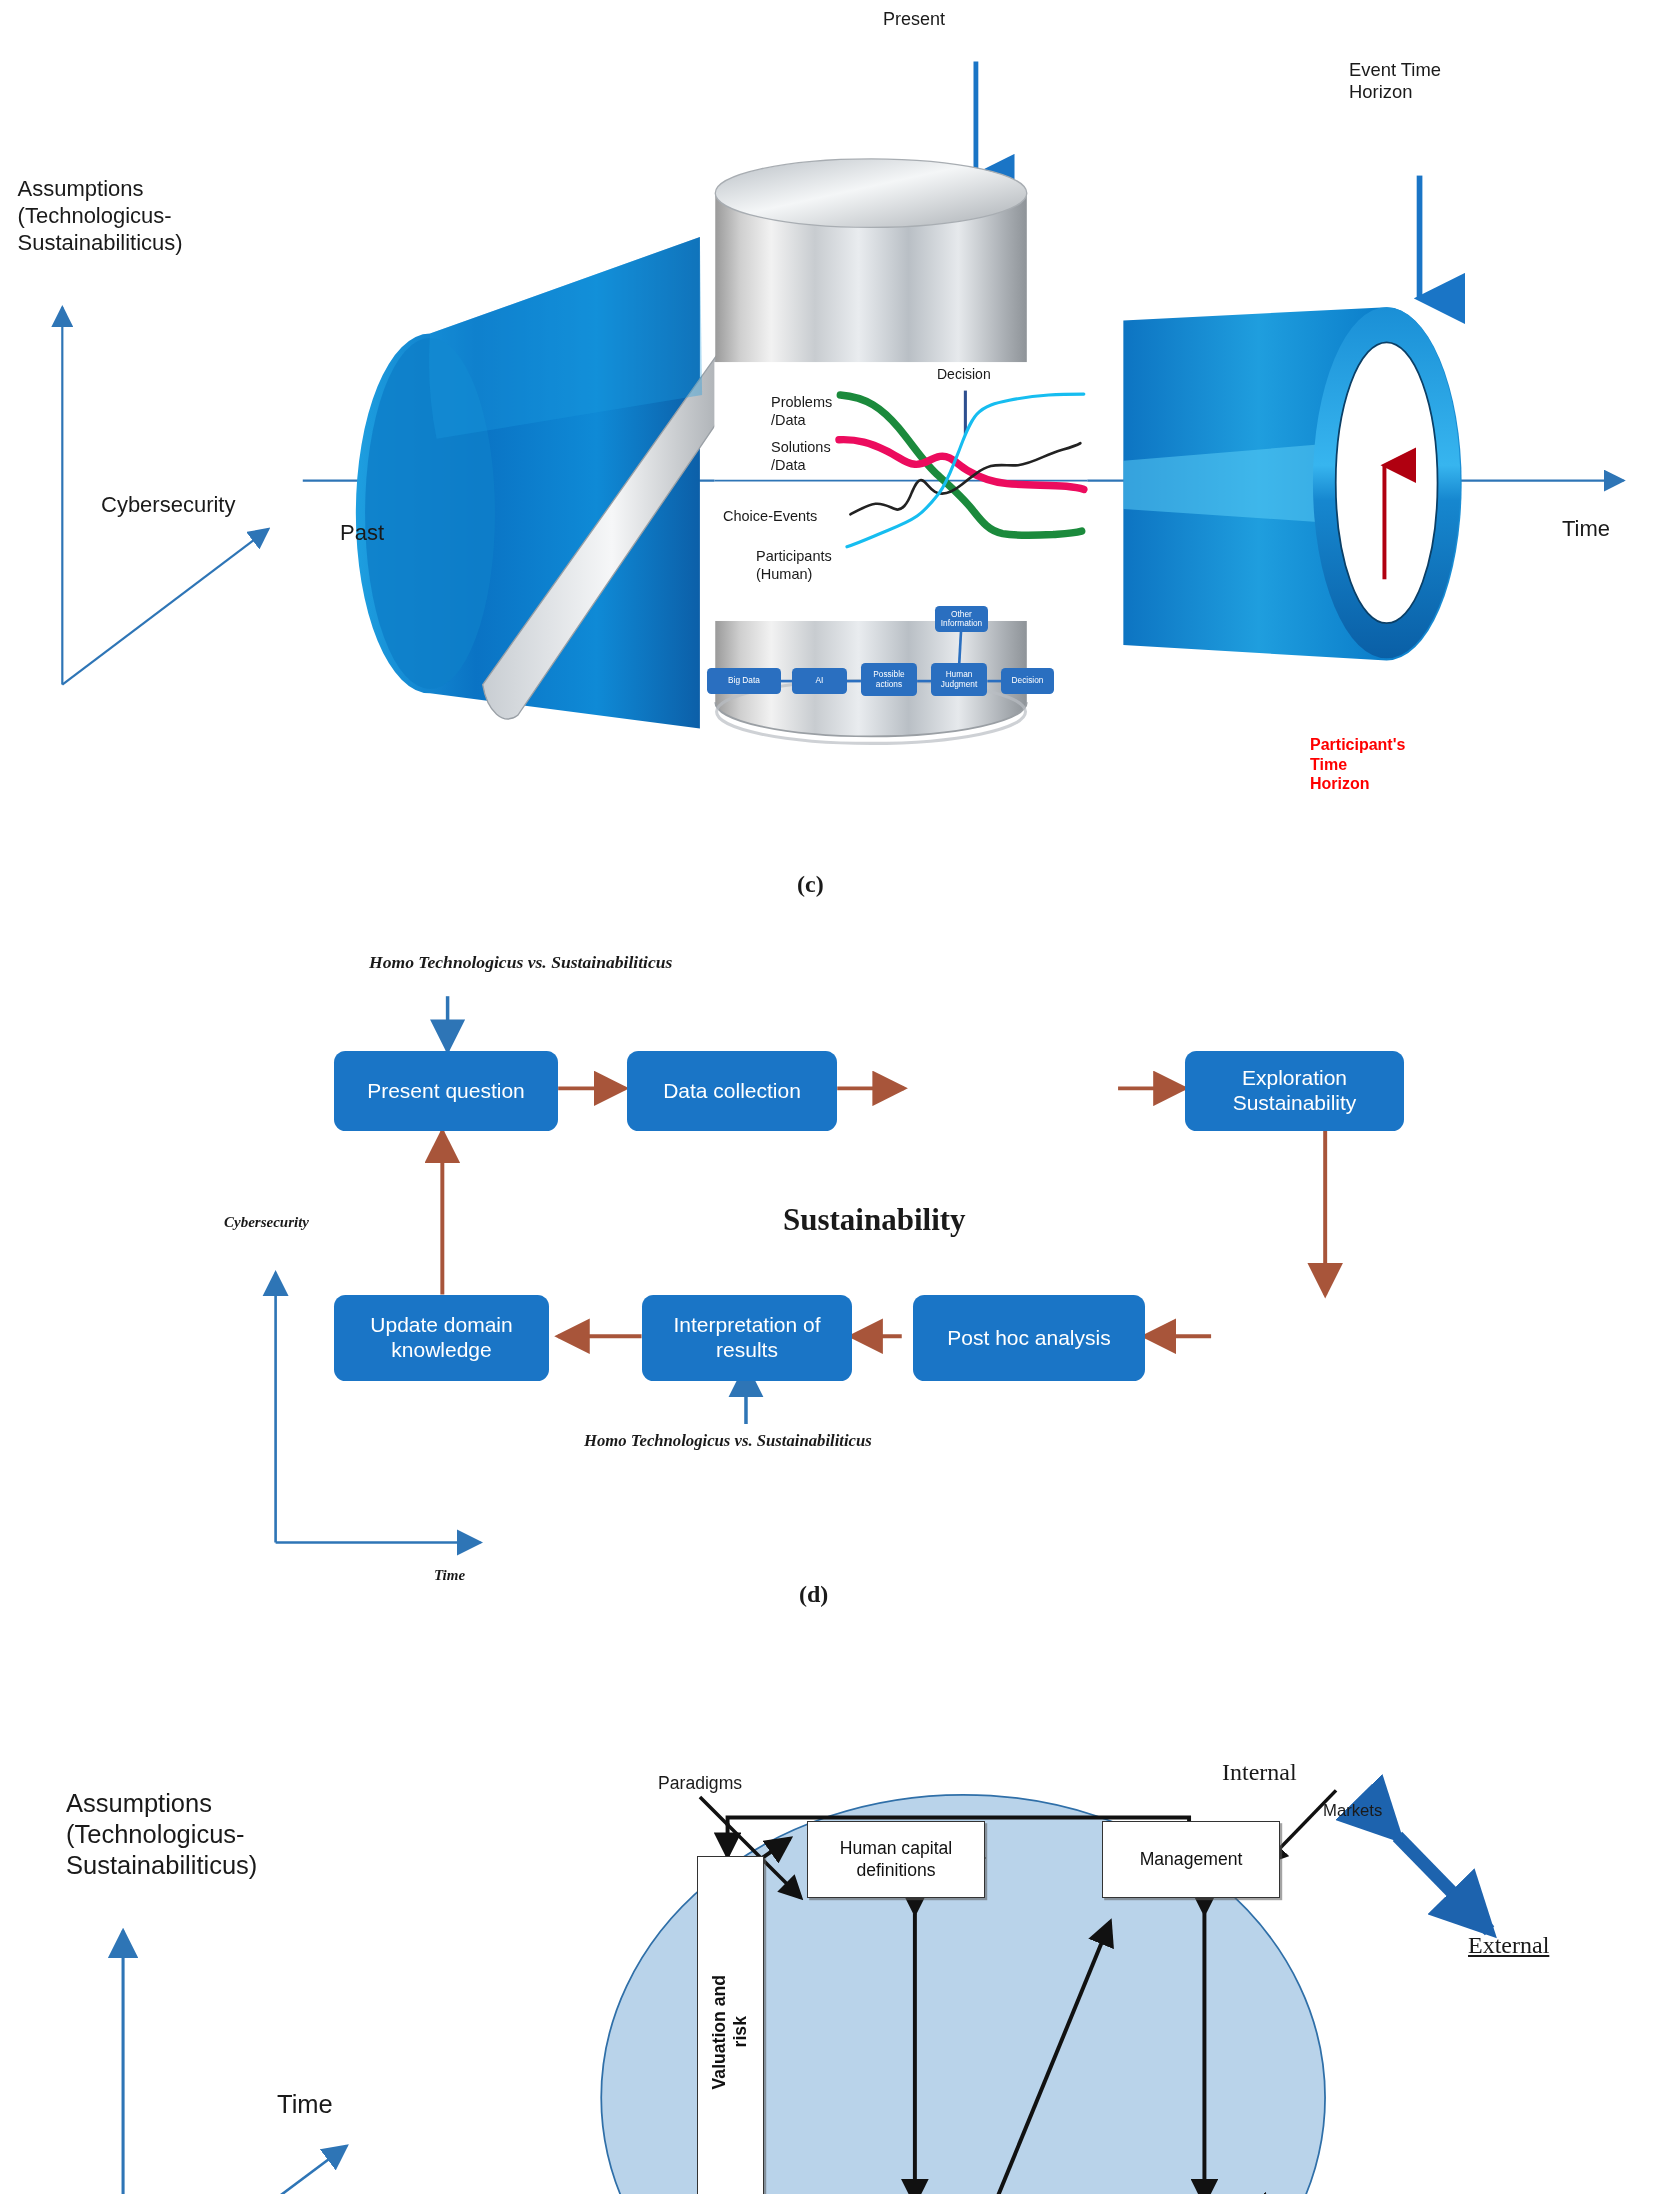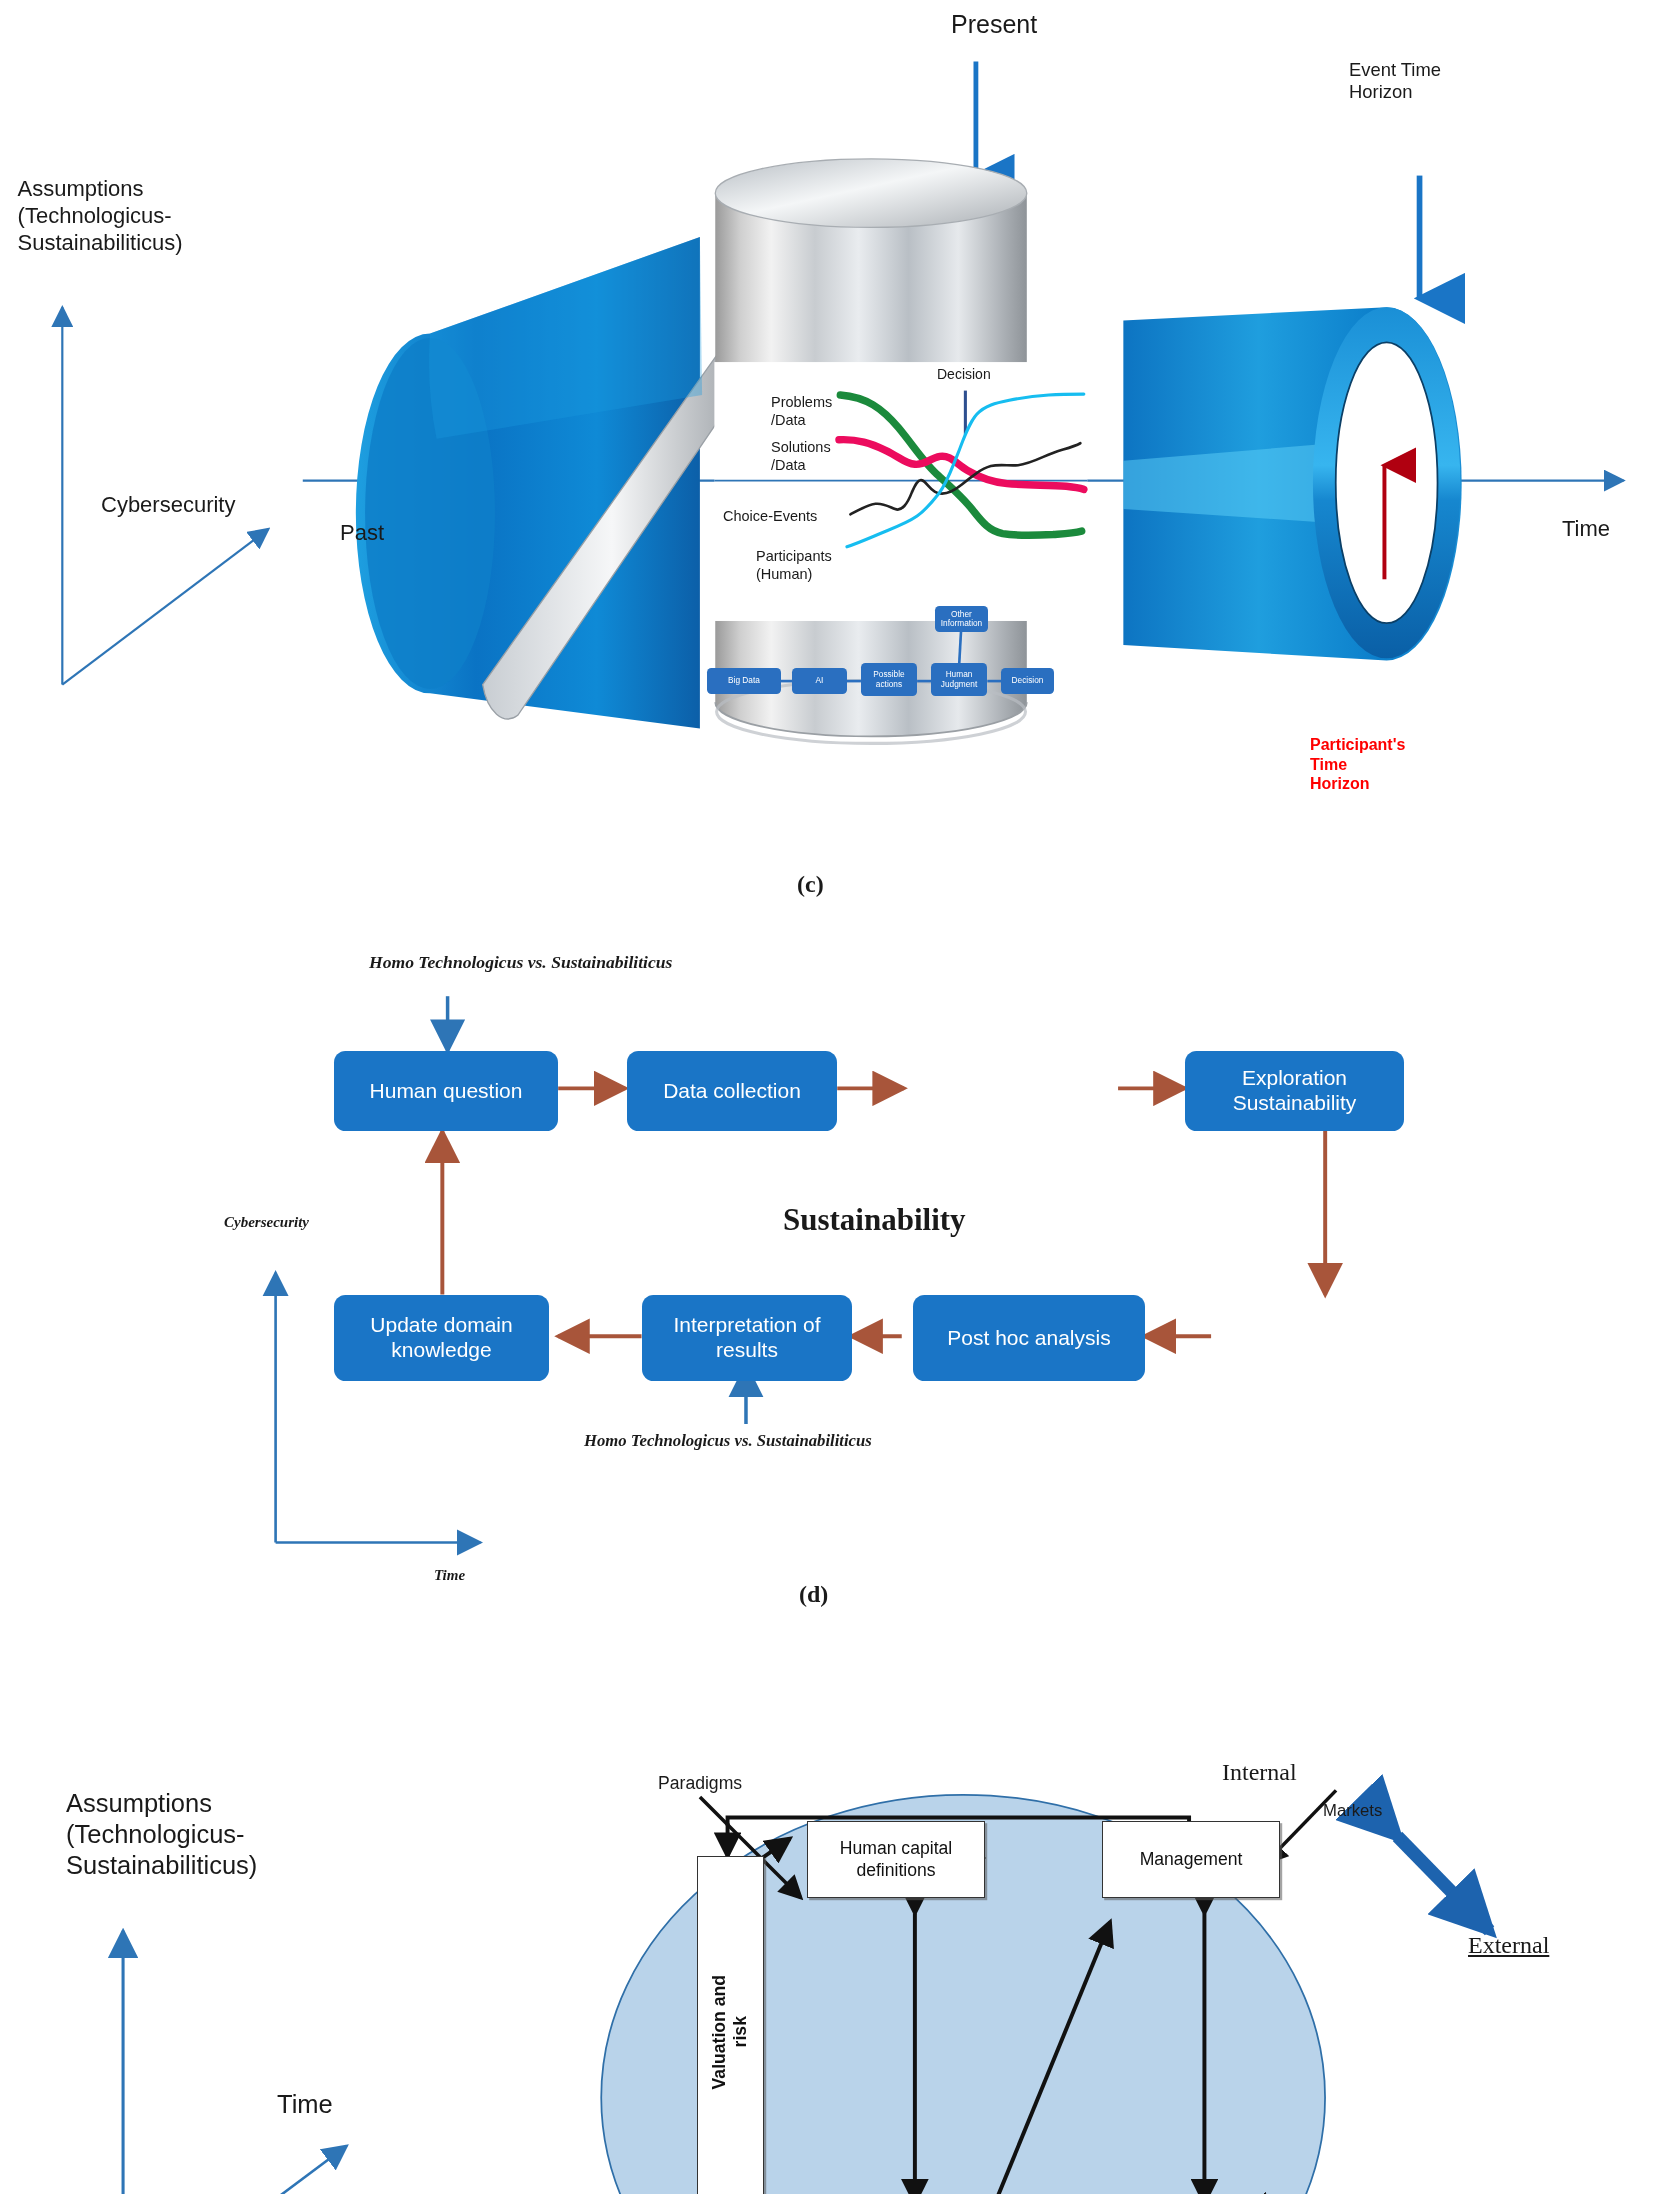--- a/index.html
+++ b/index.html
@@ -23,21 +23,21 @@
   .vert{writing-mode:vertical-rl;transform:rotate(180deg);}
   .redtxt{color:#fe0000;}
 </style>
 </head>
 <body>
 
 <div id="page">
 
   <div class="panel" style="left:0;top:0;width:1678px;height:926px;">
 
-    <div class="txt" style="left:951px;top:8.8px;font-size:25px;">Present</div>
+    <div class="txt" style="left:883px;top:8.8px;font-size:18px;">Present</div>
     <svg width="1678" height="926" viewBox="0 0 3824 2110">
       <defs>
         <marker id="arrBlueDown" markerWidth="9" markerHeight="9" refX="4.5" refY="8" orient="auto">
           <path d="M0,0 L9,0 L4.5,9 z" fill="#1a75c6"></path>
         </marker>
         <marker id="arrBlueUp" markerWidth="9" markerHeight="9" refX="4.5" refY="1" orient="auto">
           <path d="M4.5,0 L9,9 L0,9 z" fill="#1a75c6"></path>
         </marker>
         <marker id="arrThinBlue" markerWidth="10" markerHeight="10" refX="9" refY="5" orient="auto">
           <path d="M0,0 L10,5 L0,10 z" fill="#2e75b6"></path>
@@ -219,21 +219,21 @@
       <line x1="1008" y1="840" x2="1008" y2="468" stroke="#a8553a" stroke-width="9" marker-end="url(#arrBrown)"></line>
 
       <line x1="1700" y1="1135" x2="1700" y2="1002" stroke="#2e75b6" stroke-width="8" marker-end="url(#arrBlue2)"></line>
 
       <line x1="628" y1="1405" x2="628" y2="790" stroke="#2e75b6" stroke-width="6" marker-end="url(#arrBlue2)"></line>
       <line x1="628" y1="1405" x2="1095" y2="1405" stroke="#2e75b6" stroke-width="6" marker-end="url(#arrBlue2)"></line>
     </svg>
 
     <div class="txt ital" style="left:369px;top:26px;font-size:17.6px;">Homo Technologicus vs. Sustainabiliticus</div>
 
-    <div class="flowbox" style="left:334px;top:125px;width:224px;height:80px;font-size:21px;white-space:pre;">Human question</div>
+    <div class="flowbox" style="left:334px;top:125px;width:224px;height:80px;font-size:21px;white-space:pre;">Present question</div>
     <div class="flowbox" style="left:627px;top:125px;width:210px;height:80px;font-size:21px;white-space:pre;">Data collection</div>
     <div class="flowbox" style="left:1185px;top:125px;width:219px;height:80px;font-size:21px;white-space:pre;">Exploration
 Sustainability</div>
 
     <div class="flowbox" style="left:642px;top:369px;width:210px;height:86px;font-size:21px;white-space:pre;">Interpretation of
 results</div>
     <div class="flowbox" style="left:334px;top:369px;width:215px;height:86px;font-size:21px;white-space:pre;">Update domain
 knowledge</div>
     <div class="flowbox" style="left:913px;top:369px;width:232px;height:86px;font-size:21px;white-space:pre;">Post hoc analysis</div>
 

